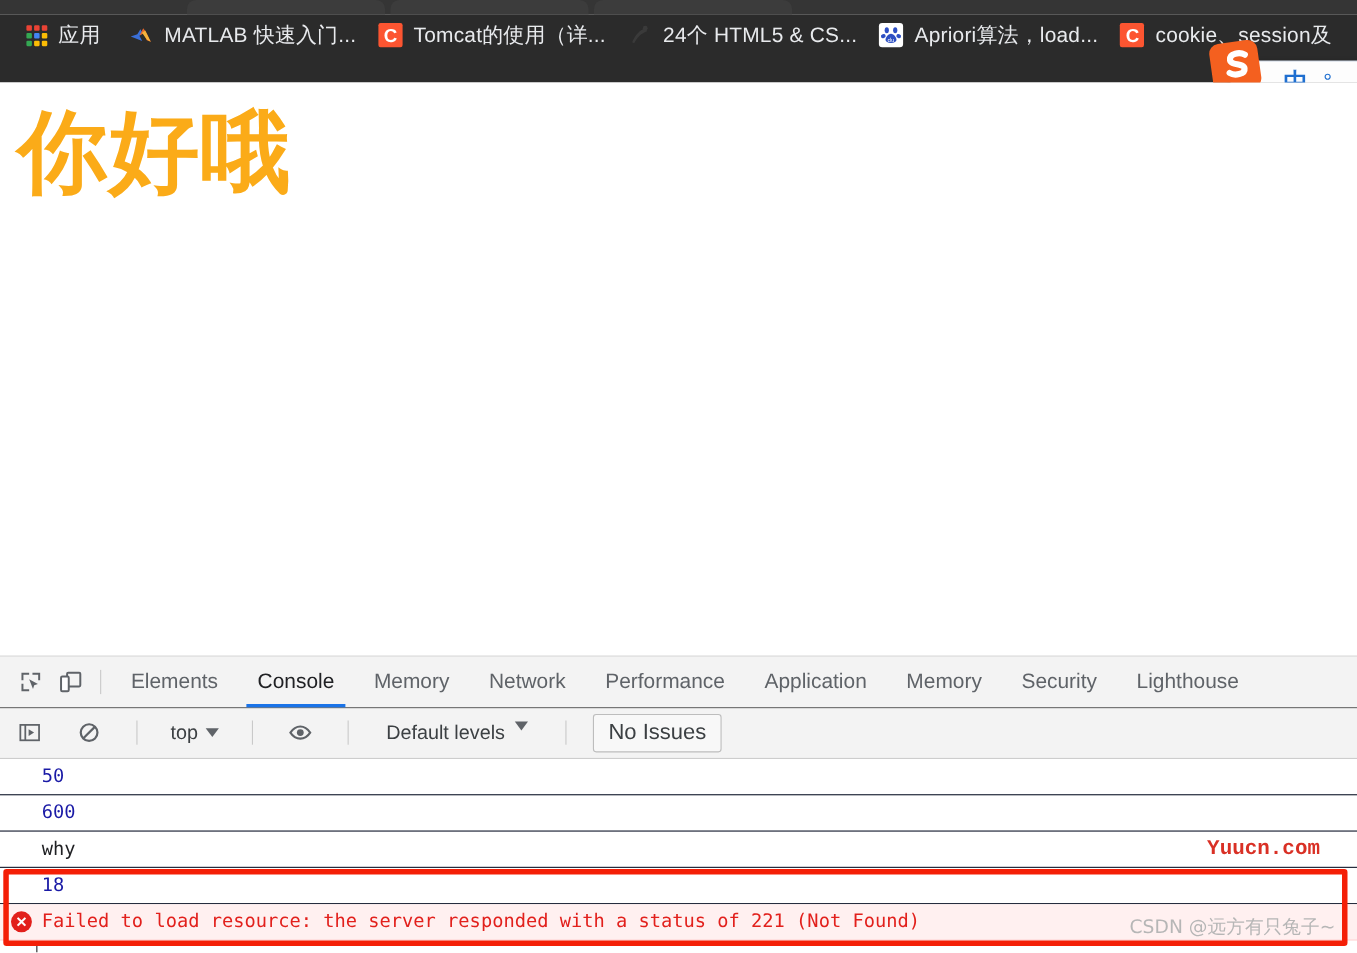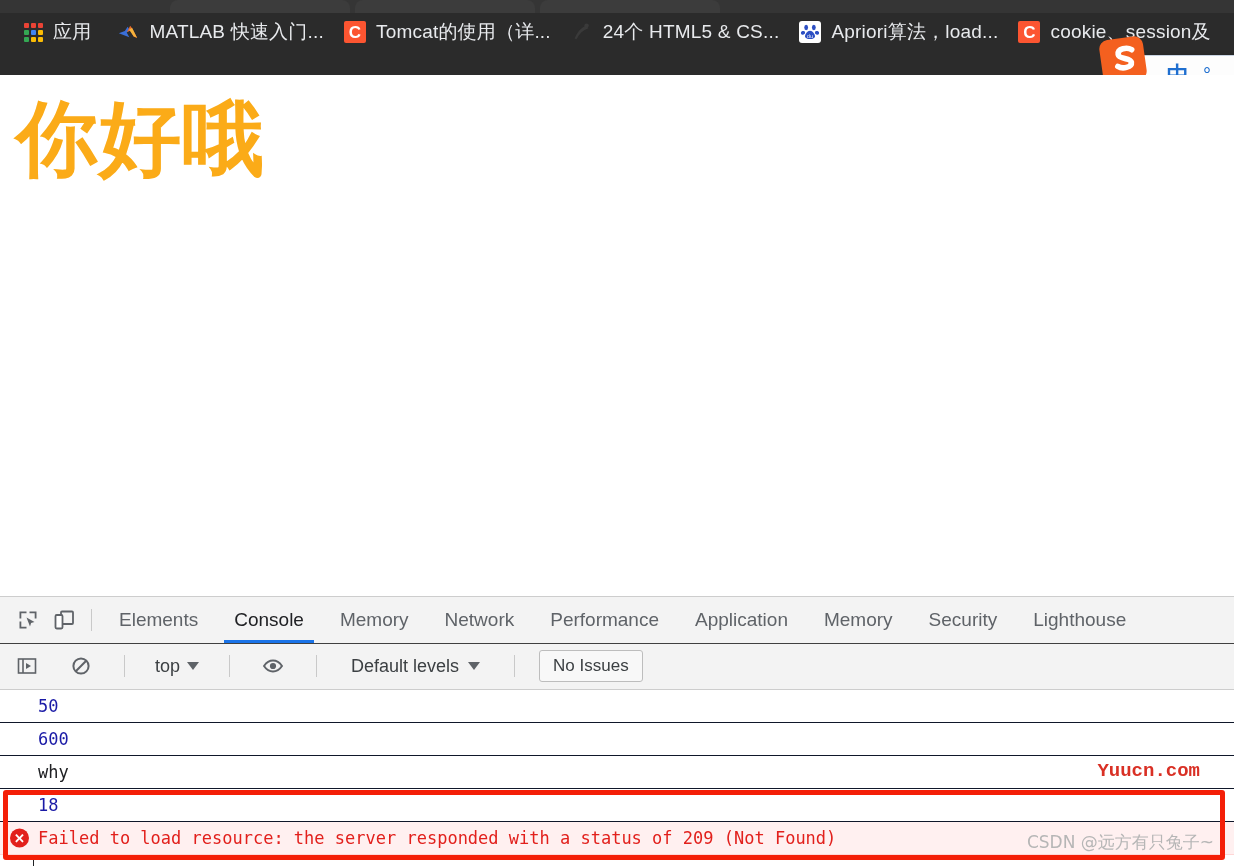--- a/index.html
+++ b/index.html
@@ -195,30 +195,30 @@
     border: 1px solid #cdcdcd;
     border-radius: 2px;
     font-size: 18px;
     color: #202124;
     padding: 0 9px;
     font-family: "Liberation Sans", sans-serif;
     max-width: 472px;
   }
   .fb-filter::placeholder { color: #8a8a8a; }
   .fb-levels {
-    display: flex; align-items: center; gap: 9px;
+    display: flex; align-items: flex-start; gap: 9px;
     font-size: 18px; color: #3c4043;
     padding: 0 10px;
     cursor: default; flex: 0 0 auto;
   }
   .fb-issues {
     border: 1px solid #bdbdbd;
     border-radius: 3px;
     background: #f8f8f8;
-    font-size: 17px;
+    font-size: 20px;
     color: #3c4043;
     padding: 5px 13px;
     cursor: default; flex: 0 0 auto;
     font-family: "Liberation Sans", sans-serif;
   }
 
   
   .dt-console {
     flex: 1 1 auto;
     background: #fff;
@@ -442,21 +442,21 @@
       <div class="fb-issues">No Issues</div>
     </div>
 
     <div class="dt-console">
       <div class="msg num">50</div>
       <div class="msg num">600</div>
       <div class="msg txt">why</div>
       <div class="msg num">18</div>
       <div class="msg error">
         <span class="err-icon">✕</span>
-        <span>Failed to load resource: the server responded with a status of 209 (Not Found)</span>
+        <span>Failed to load resource: the server responded with a status of 221 (Not Found)</span>
       </div>
       <div class="msg partial">
         <span class="prompt-caret"></span>
       </div>
     </div>
   </div>
 
   <div class="annot-box"></div>
 
   <div class="wm-yuucn">Yuucn.com</div>

